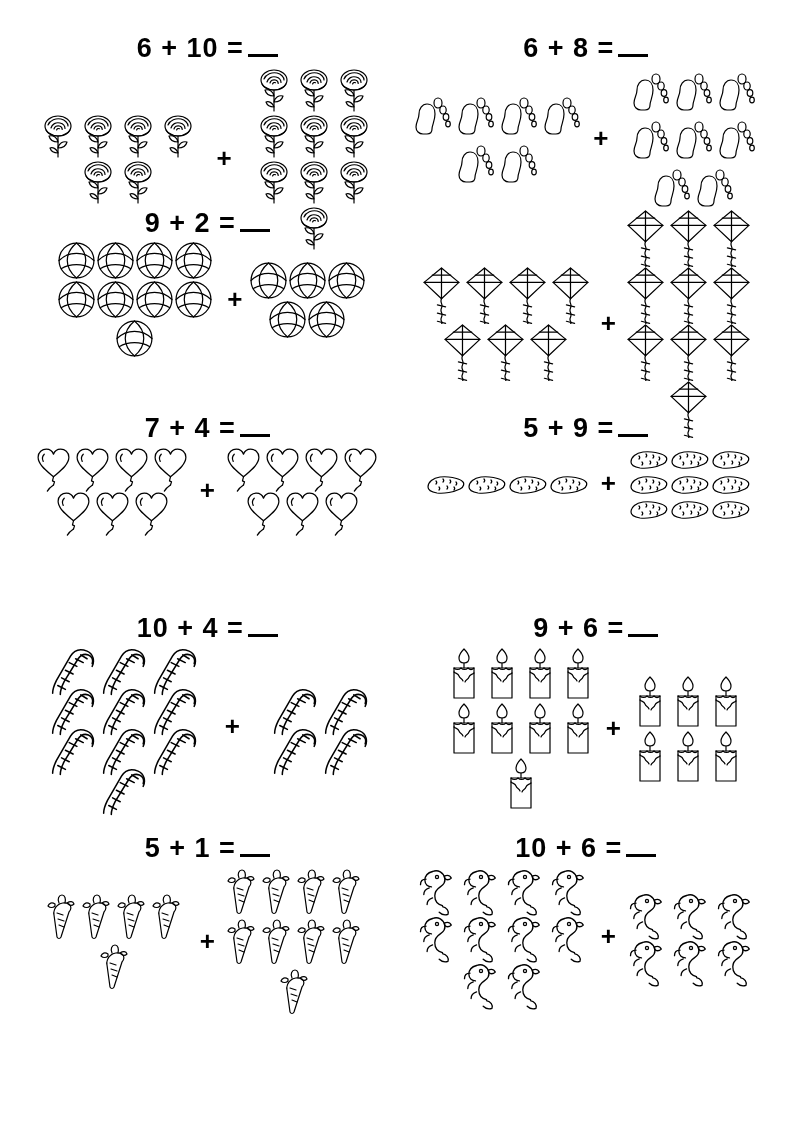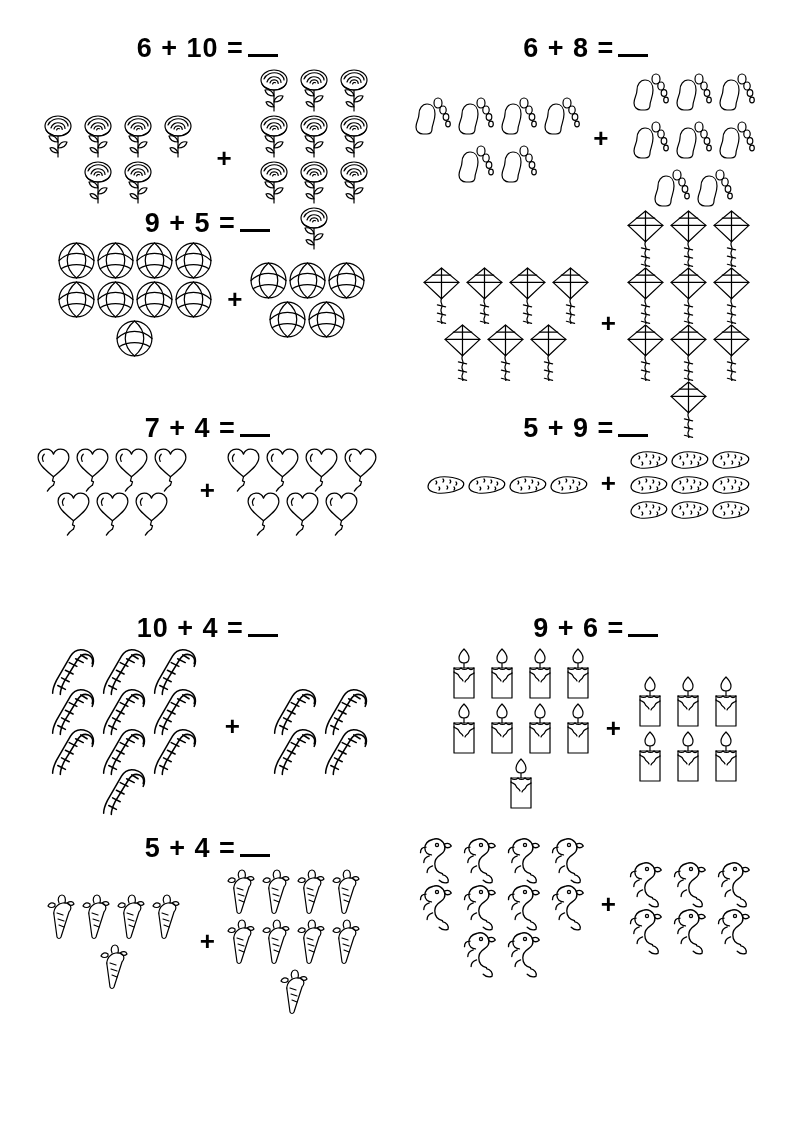--- a/index.html
+++ b/index.html
@@ -391,21 +391,21 @@
                   <use href="#g-foot"></use>
                 </svg>
               </span>
           </div>
         </div>
       </div>
     </div>
 
     <div class="row r2">
       <div class="problem">
-        <div class="equation"><span>9 + 5 =</span><span class="blank"></span></div>
+        <div class="equation"><span>9 + 2 =</span><span class="blank"></span></div>
         <div class="groups sz-ball">
           <div class="group w-ball-a">
             <span class="icon">
                 <svg viewBox="0 0 38 38">
                   <use href="#g-ball"></use>
                 </svg>
               </span>
             <span class="icon">
                 <svg viewBox="0 0 38 38">
                   <use href="#g-ball"></use>
@@ -894,21 +894,21 @@
                   <use href="#g-candle"></use>
                 </svg>
               </span>
           </div>
         </div>
       </div>
     </div>
 
     <div class="row r5">
       <div class="problem">
-        <div class="equation"><span>5 + 4 =</span><span class="blank"></span></div>
+        <div class="equation"><span>5 + 1 =</span><span class="blank"></span></div>
         <div class="groups sz-carrot">
           <div class="group w-carrot-a">
             <span class="icon">
                 <svg viewBox="0 0 35 50">
                   <use href="#g-carrot"></use>
                 </svg>
               </span>
             <span class="icon">
                 <svg viewBox="0 0 35 50">
                   <use href="#g-carrot"></use>
@@ -974,20 +974,21 @@
               </span>
             <span class="icon">
                 <svg viewBox="0 0 35 50">
                   <use href="#g-carrot"></use>
                 </svg>
               </span>
           </div>
         </div>
       </div>
       <div class="problem">
+        <div class="equation"><span>10 + 6 =</span><span class="blank"></span></div>
         <div class="groups sz-horse">
           <div class="group w-horse-a">
             <span class="icon">
                 <svg viewBox="0 0 40 47">
                   <use href="#g-horse"></use>
                 </svg>
               </span>
             <span class="icon">
                 <svg viewBox="0 0 40 47">
                   <use href="#g-horse"></use>

